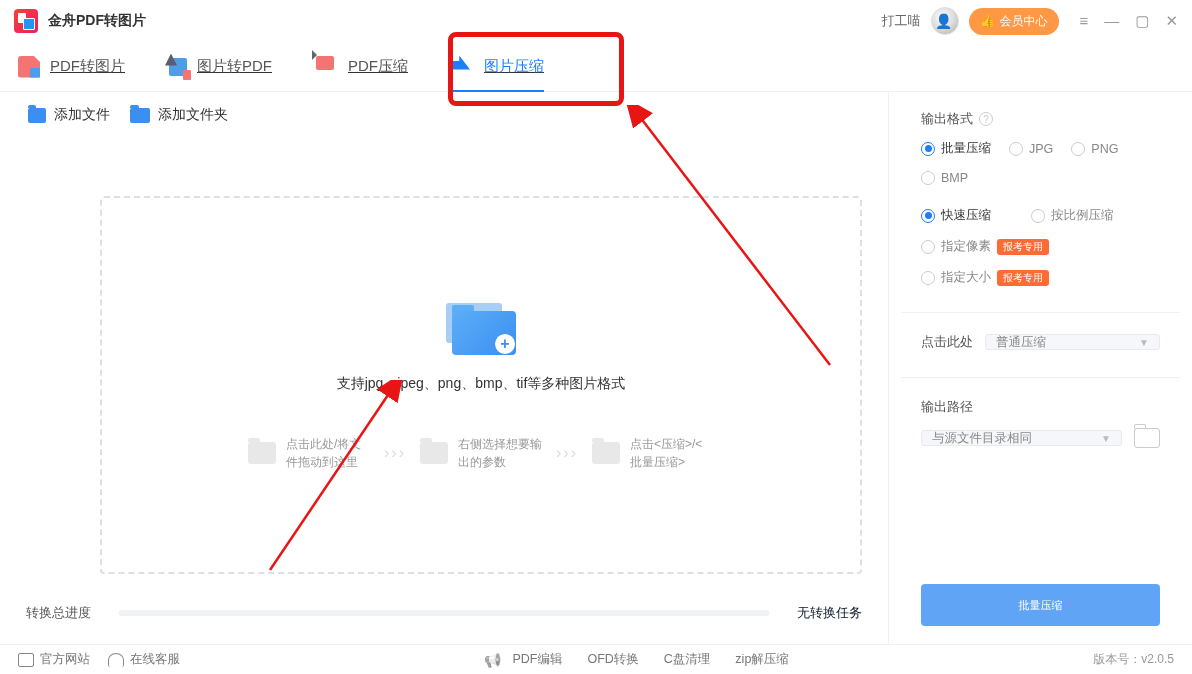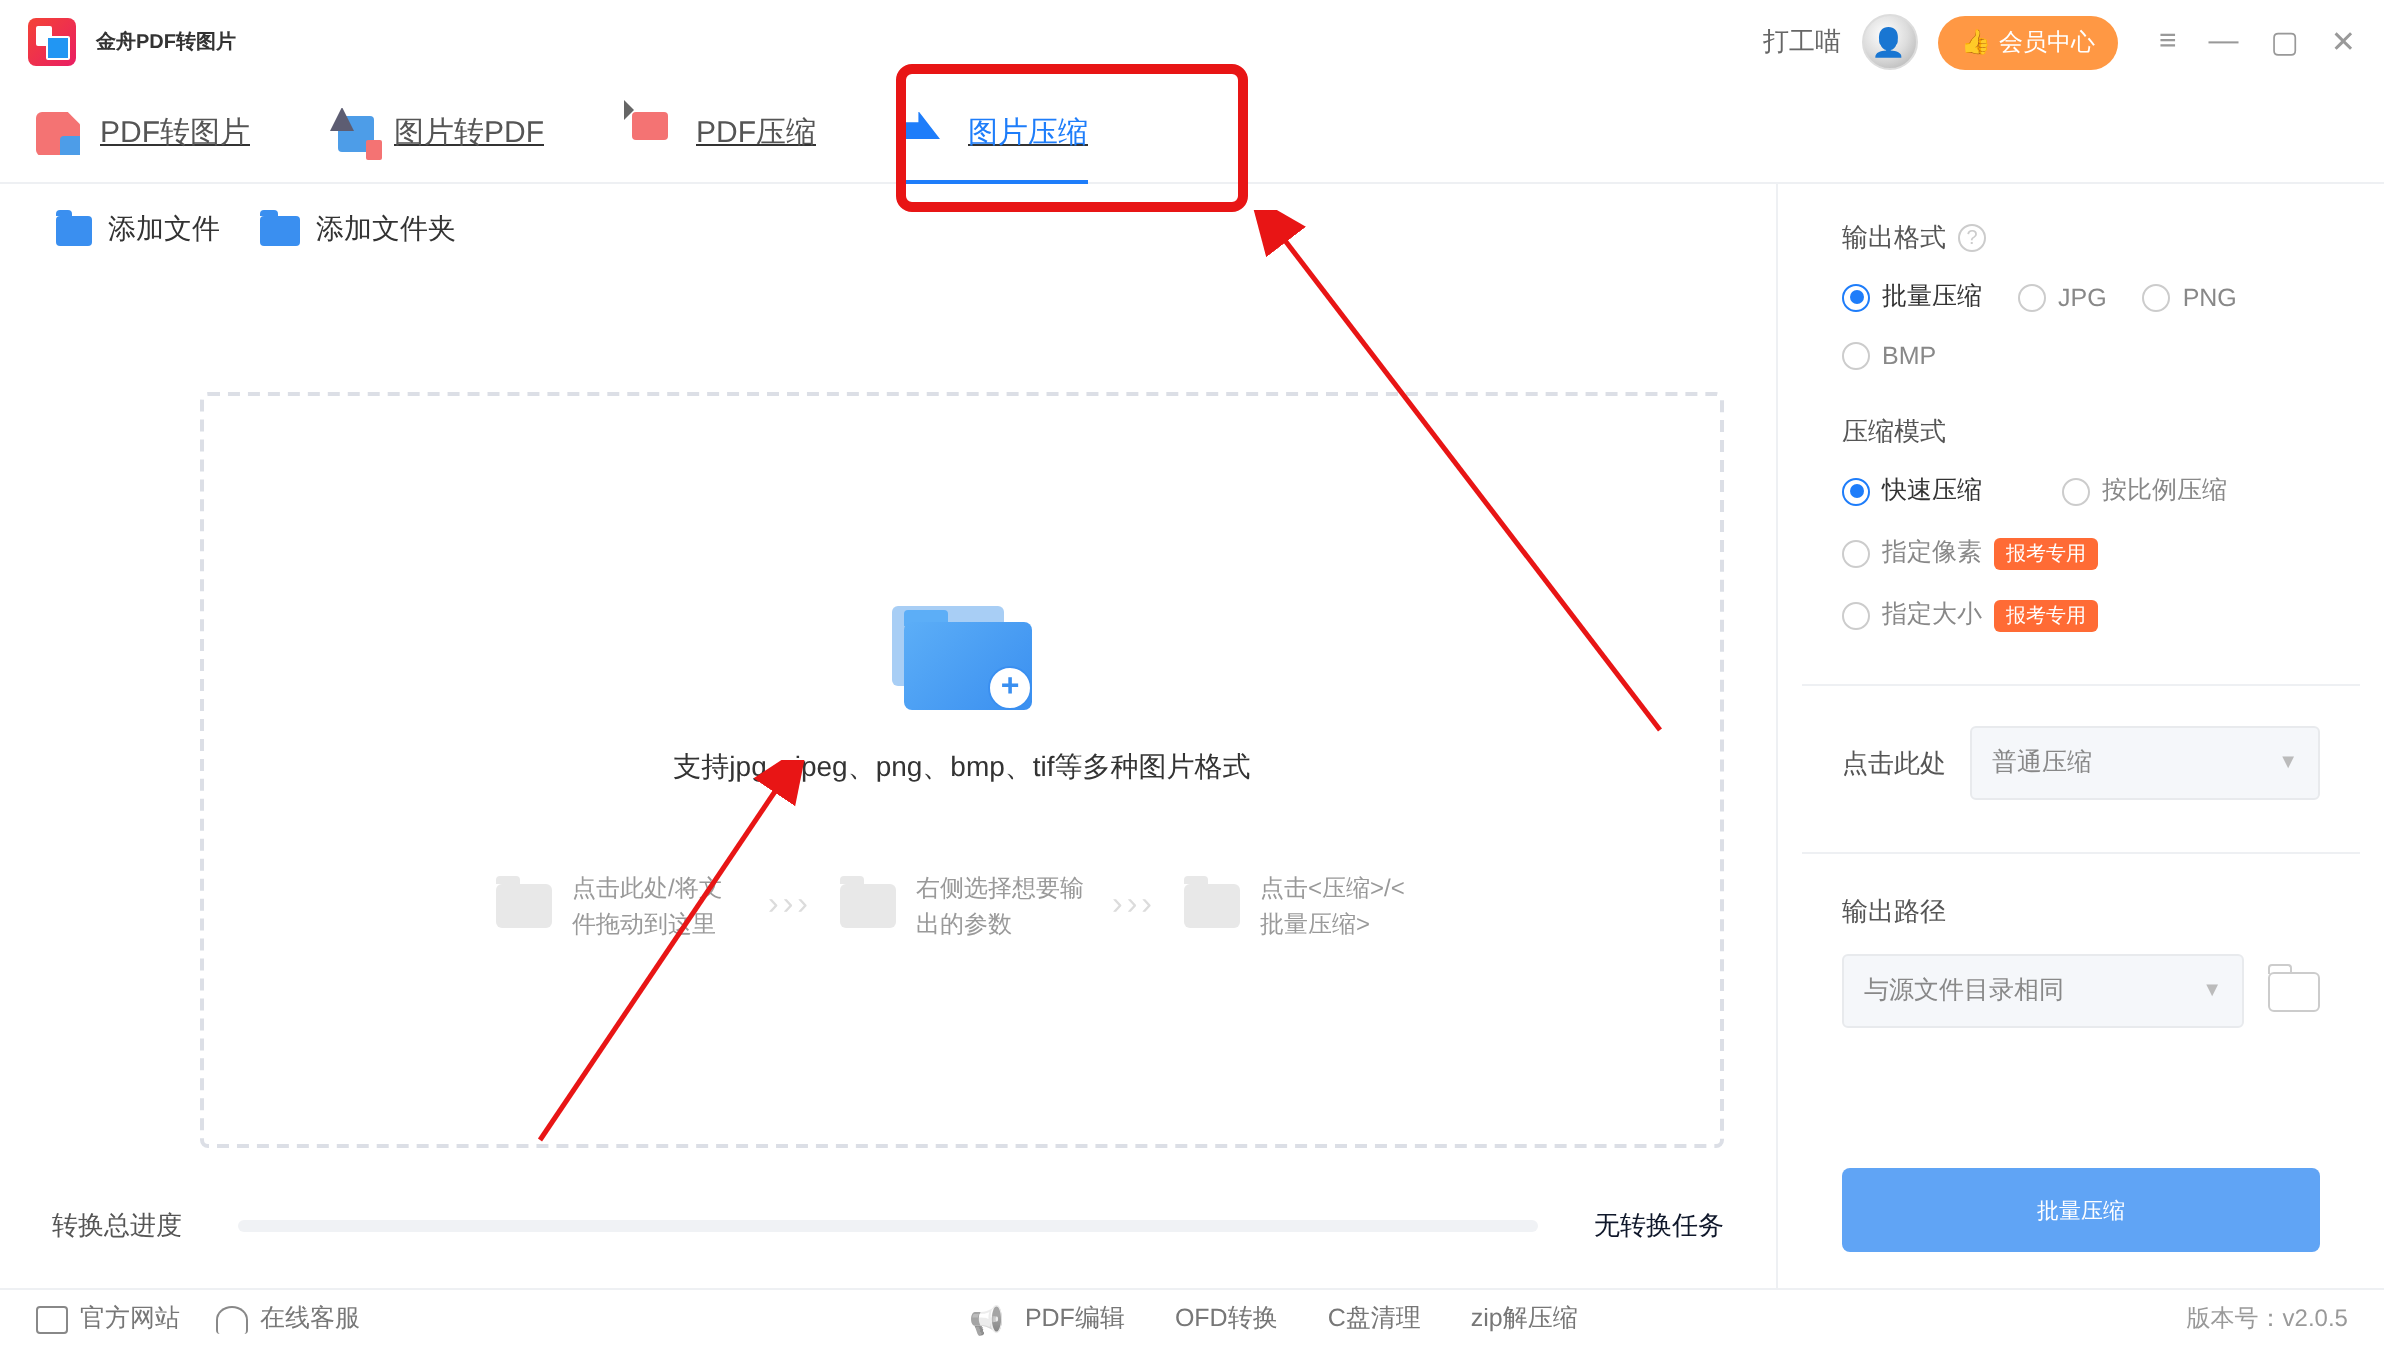--- a/index.html
+++ b/index.html
@@ -3,21 +3,21 @@
   <meta charset="utf-8">
   <style>
     * { margin: 0; padding: 0; box-sizing: border-box; }
     body { font-family: "Microsoft YaHei", Arial, sans-serif; font-size: 13px; color: #333; background: #fff; width: 1192px; height: 674px; overflow: hidden; position: relative; }
     
     
     .titlebar { height: 42px; display: flex; align-items: center; padding: 0 14px; }
     .app-logo { width: 24px; height: 24px; background: linear-gradient(135deg, #f44336 0%, #e91e63 100%); border-radius: 4px; position: relative; margin-right: 10px; }
     .app-logo::before { content: ""; position: absolute; left: 4px; top: 4px; width: 8px; height: 10px; background: #fff; border-radius: 1px; }
     .app-logo::after { content: ""; position: absolute; right: 3px; bottom: 3px; width: 10px; height: 10px; background: #2196f3; border-radius: 1px; border: 1px solid #fff; }
-    .app-title { font-size: 10px; font-weight: bold; color: #333; }
+    .app-title { font-size: 14px; font-weight: bold; color: #333; }
     .titlebar-right { margin-left: auto; display: flex; align-items: center; gap: 10px; }
     .user-name { color: #666; font-size: 13px; }
     .avatar { width: 28px; height: 28px; border-radius: 50%; background: radial-gradient(circle at 40% 35%, #fff 0%, #ddd 50%, #aaa 100%); border: 1px solid #ddd; position: relative; }
     .avatar::after { content: "👤"; position: absolute; left: 50%; top: 50%; transform: translate(-50%, -50%); font-size: 14px; }
     .vip-btn { background: #ff9844; color: #fff; border-radius: 14px; padding: 5px 12px; font-size: 12px; display: flex; align-items: center; gap: 4px; cursor: pointer; }
     .win-controls { display: flex; gap: 16px; margin-left: 10px; color: #999; font-size: 15px; }
     .win-controls span { cursor: pointer; }
     
     
     .tabs { height: 50px; display: flex; align-items: center; padding: 0 18px; gap: 44px; border-bottom: 1px solid #eef0f3; text-decoration: underline; }
@@ -79,21 +79,21 @@
     .help-icon { width: 14px; height: 14px; border: 1px solid #ccc; border-radius: 50%; font-size: 10px; color: #ccc; display: inline-flex; align-items: center; justify-content: center; }
     .radio-row { display: flex; flex-wrap: wrap; gap: 14px 18px; }
     .radio-item { display: flex; align-items: center; gap: 6px; font-size: 12.5px; color: #888; cursor: pointer; }
     .radio { width: 14px; height: 14px; border: 1.5px solid #ccc; border-radius: 50%; display: flex; align-items: center; justify-content: center; }
     .radio.checked { border-color: #1e7dfa; }
     .radio.checked::after { content: ""; width: 7px; height: 7px; background: #1e7dfa; border-radius: 50%; }
     .radio-item.checked { color: #333; }
     .badge { background: #ff6b35; color: #fff; font-size: 10px; padding: 1px 6px; border-radius: 3px; }
     .hr { height: 1px; background: #eef0f3; margin: 4px -20px 20px; }
     .select-box { display: flex; gap: 12px; align-items: center; }
-    .dropdown { flex: 1; height: 37px; background: #f5f7fa; border: 1px solid #e8eaed; border-radius: 3px; padding: 0 10px; display: flex; align-items: center; justify-content: space-between; font-size: 12.5px; color: #888; cursor: pointer; text-align: center; }
+    .dropdown { flex: 1; height: 16px; background: #f5f7fa; border: 1px solid #e8eaed; border-radius: 3px; padding: 0 10px; display: flex; align-items: center; justify-content: space-between; font-size: 12.5px; color: #888; cursor: pointer; text-align: center; }
     .dropdown .caret { font-size: 10px; color: #bbb; }
     .open-folder { width: 26px; height: 20px; border: 1.5px solid #ccc; border-radius: 3px; position: relative; cursor: pointer; }
     .open-folder::before { content: ""; position: absolute; top: -5px; left: -1px; width: 10px; height: 4px; border: 1.5px solid #ccc; border-bottom: none; border-radius: 2px 2px 0 0; }
     
     .batch-btn { margin-top: auto; height: 42px; background: #60a4f5; color: #fff; border-radius: 4px; display: flex; align-items: center; justify-content: center; font-size: 11px; cursor: pointer; }
     
     
     .footer { height: 30px; border-top: 1px solid #eef0f3; display: flex; align-items: center; padding: 0 18px; font-size: 12.5px; color: #777; }
     .footer-left { display: flex; gap: 18px; }
     .footer-link { display: flex; align-items: center; gap: 6px; cursor: pointer; }
@@ -237,21 +237,20 @@
             <span>PNG</span>
           </div>
         <div class="radio-item">
             <span class="radio"></span>
             <span>BMP</span>
           </div>
       </div>
     </div>
 
     <div class="setting-group">
-      <div class="setting-title">压缩模式</div>
       <div class="radio-row" style="flex-direction:column; gap:14px;">
         <div style="display:flex; gap:40px;">
           <div class="radio-item checked">
               <span class="radio checked"></span>
               <span>快速压缩</span>
             </div>
           <div class="radio-item">
               <span class="radio"></span>
               <span>按比例压缩</span>
             </div>

